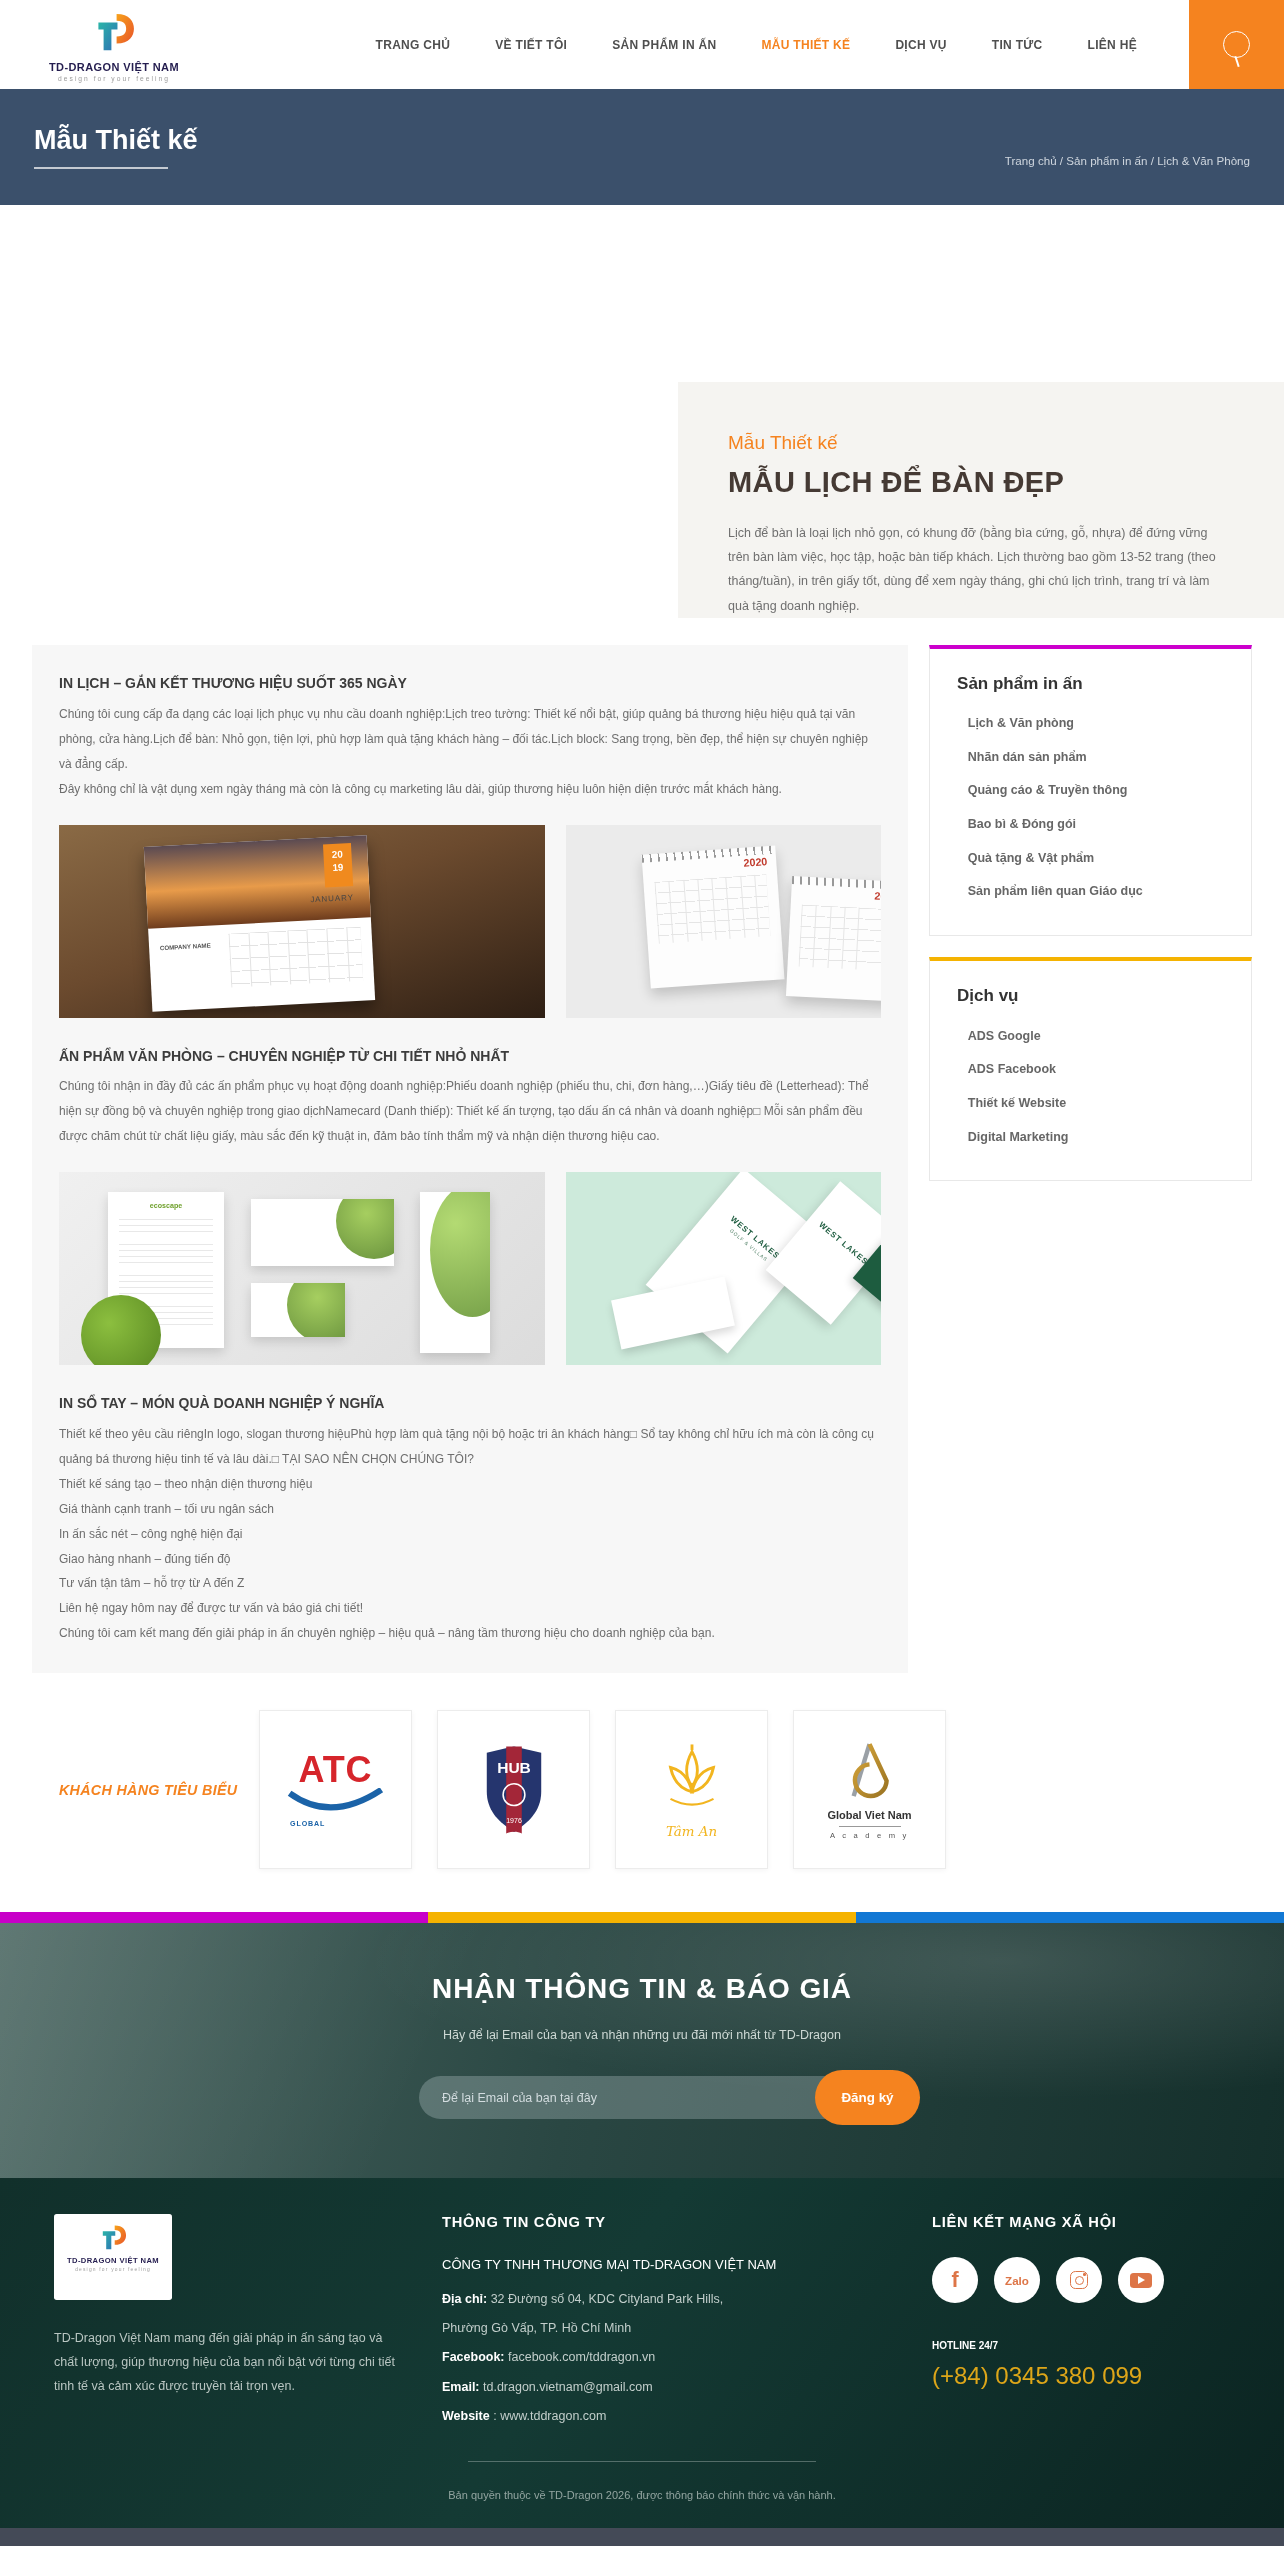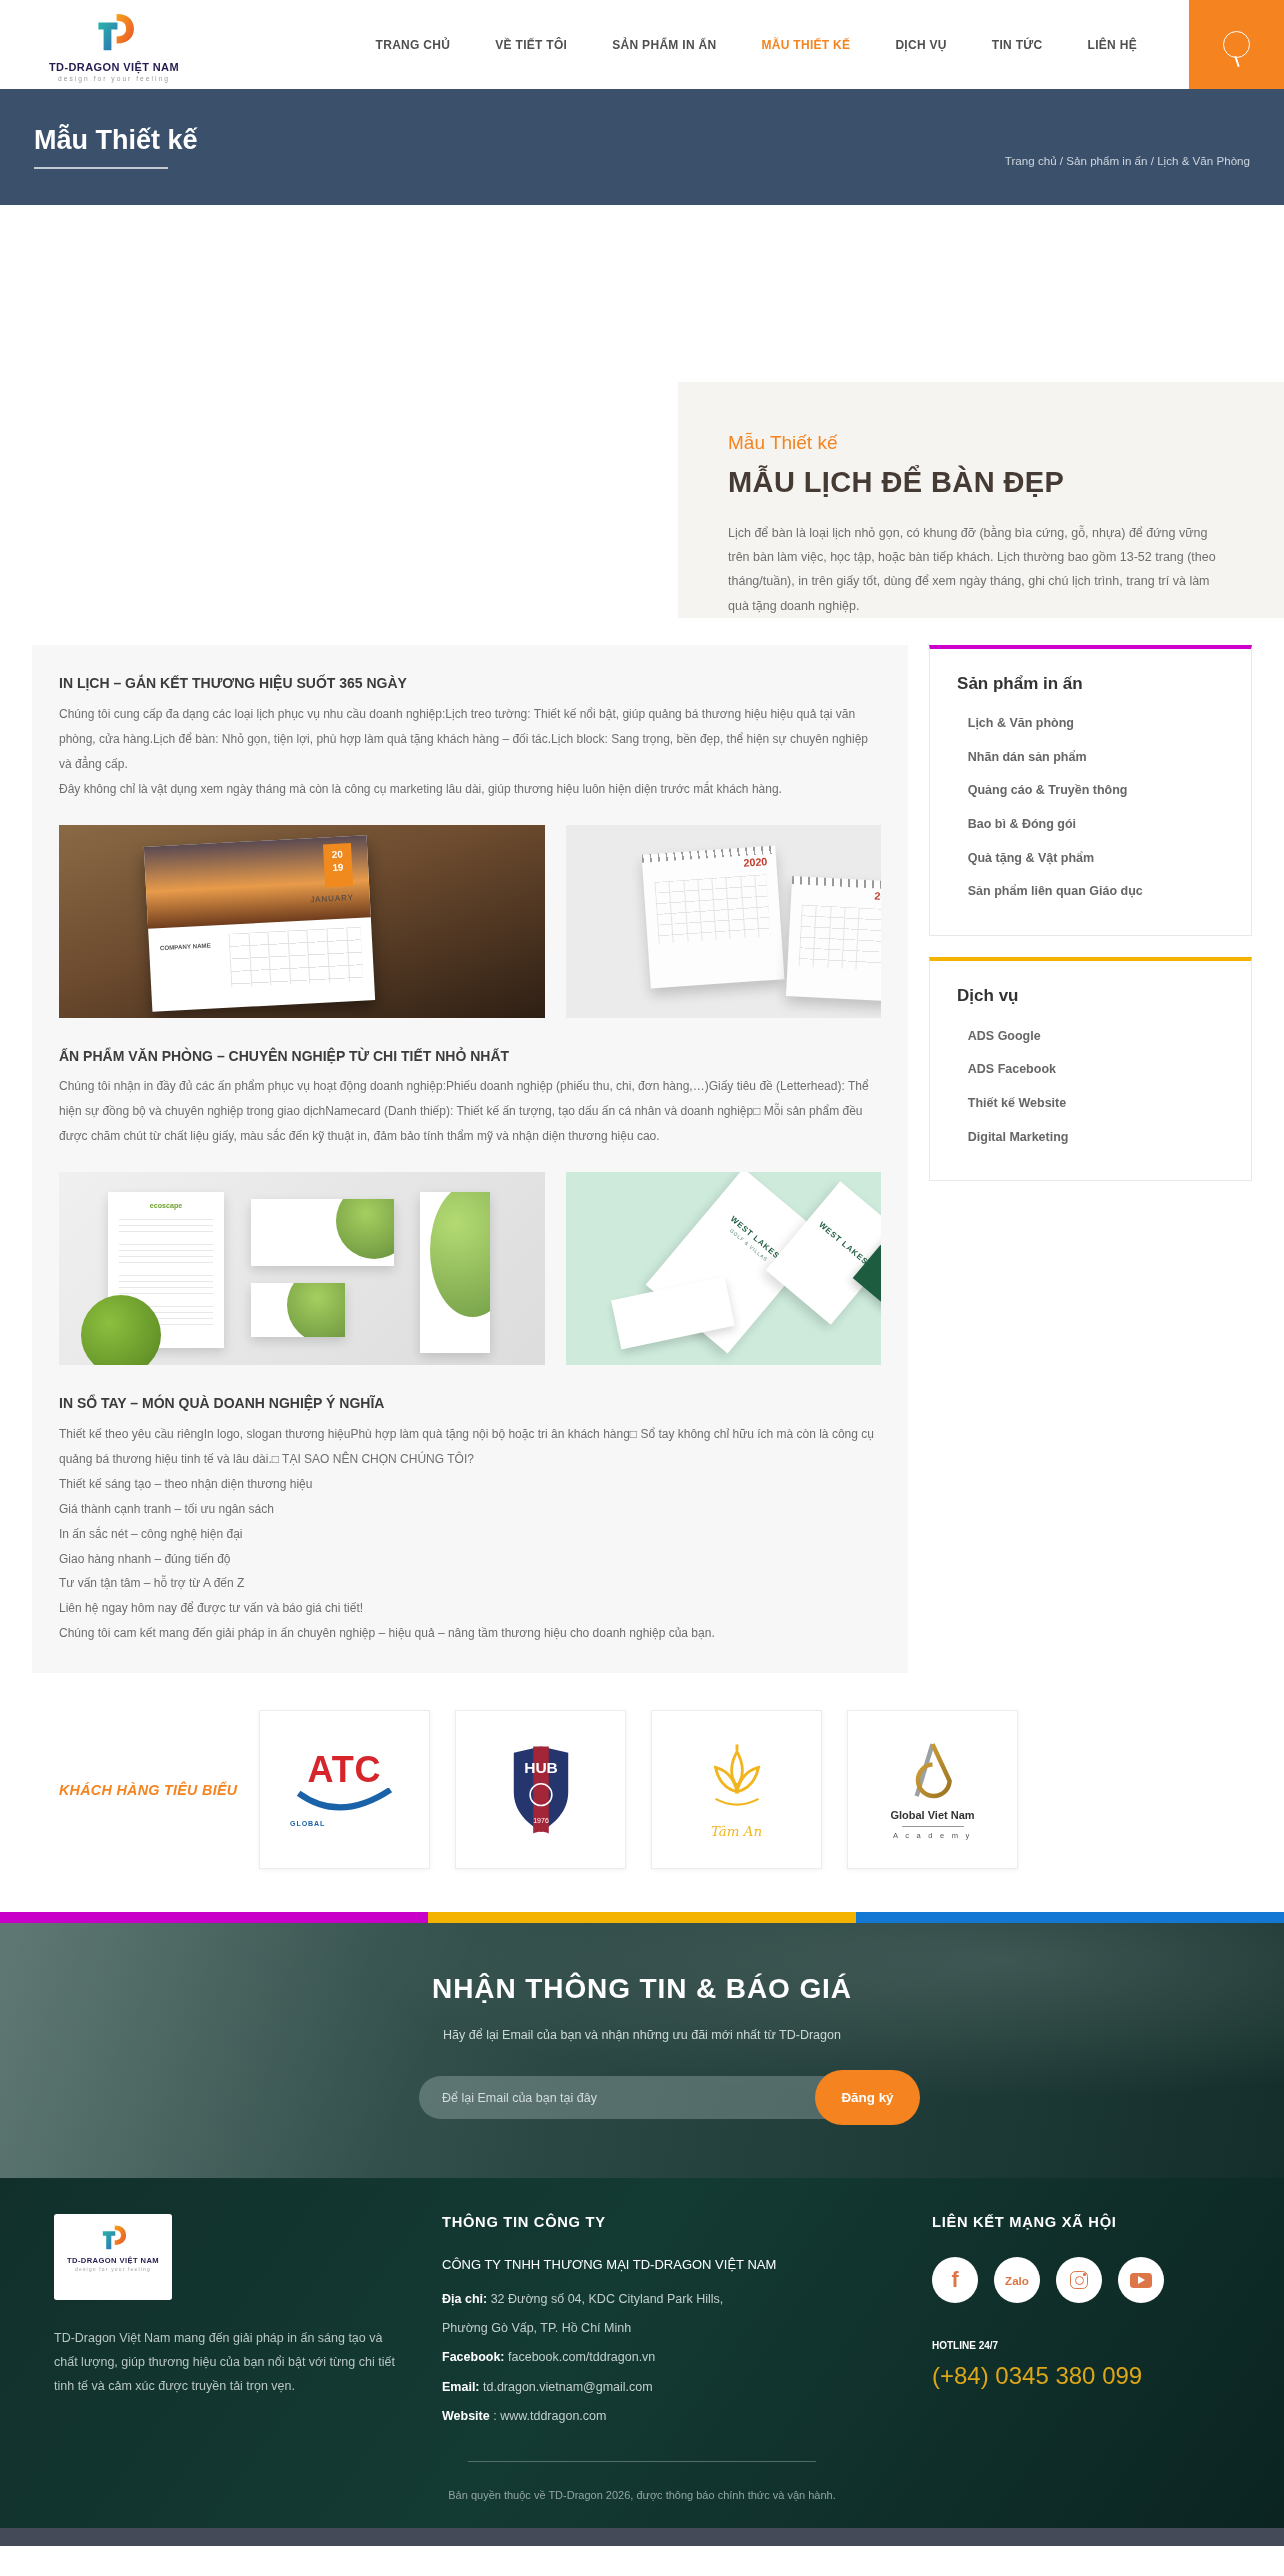--- a/index.html
+++ b/index.html
@@ -122,21 +122,21 @@
   .side-box { background:#fff; border:0.9px solid #e8e8e8; padding:25px 27px 27px; }
   .side-box.products { border-top:4.5px solid #cc00cc; }
   .side-box.services { border-top:4.5px solid #f5b301; }
   .side-title { font-size:17px; font-weight:bold; color:#333; margin-bottom:12.5px; }
   .side-item { font-size:12.5px; font-weight:bold; color:#666; padding:9.8px 0 9.8px 10.7px; cursor:pointer; }
 
   
   .clients { display:flex; align-items:center; padding:37px 32px 43px; background:#fff; }
   .clients-label { width:227px; padding-left:27px; color:#f5831f; font-size:14.3px; font-weight:bold; letter-spacing:0.3px;font-style:italic; }
   .client-cards { display:flex; gap:25px; }
-  .client-card { width:171px; height:159px; background:#fff; border:0.9px solid #ececec; box-shadow:0 1.8px 5.4px rgba(0,0,0,.05); display:flex; flex-direction:column; align-items:center; justify-content:center; }
+  .client-card { width:153px; height:159px; background:#fff; border:0.9px solid #ececec; box-shadow:0 1.8px 5.4px rgba(0,0,0,.05); display:flex; flex-direction:column; align-items:center; justify-content:center; }
   .hct-text { color:#1f86b8; font-weight:bold; font-size:13.4px; margin-top:5.4px; letter-spacing:0.9px; }
   .atc-text { color:#d6252b; font-weight:bold; font-size:36px; letter-spacing:0.9px; line-height:1; }
   .atc-sub { color:#1b63a8; font-size:7.1px; font-weight:bold; letter-spacing:0.9px; align-self:flex-start; margin:1.8px 0 0 30px; }
   .taman-text { color:#f2b51f; font-family:"DejaVu Serif", serif; font-style:italic; font-size:13.4px; margin-top:1.8px; }
   .gvn-line1 { color:#333; font-weight:bold; font-size:11px; margin-top:5.4px; }
   .gvn-rule { width:62px; height:0.9px; background:#999; margin:4.5px auto; }
   .gvn-line2 { color:#555; font-size:7.6px; letter-spacing:2.7px; }
 
   
   .stripe { display:flex; height:10.7px; }

